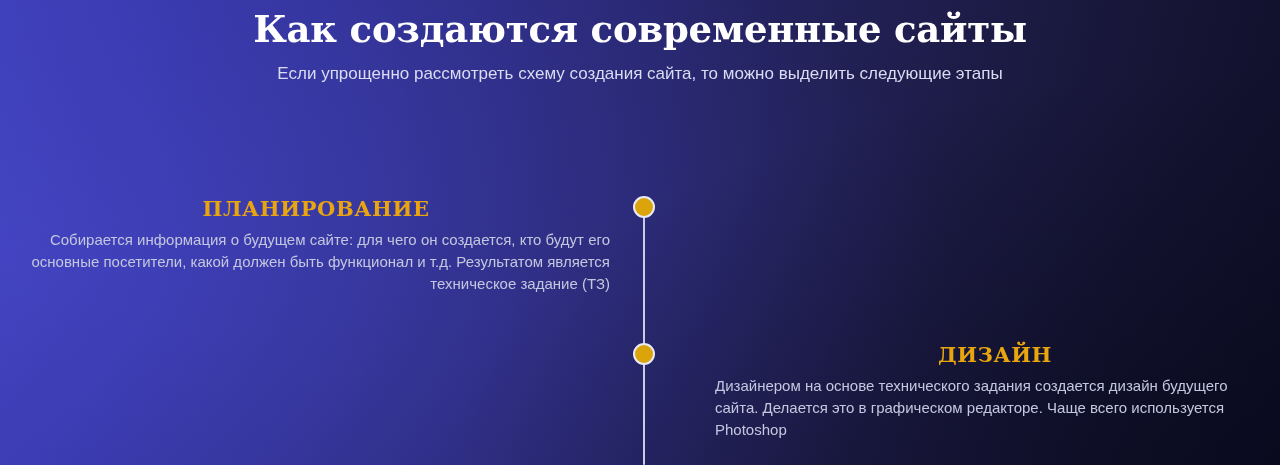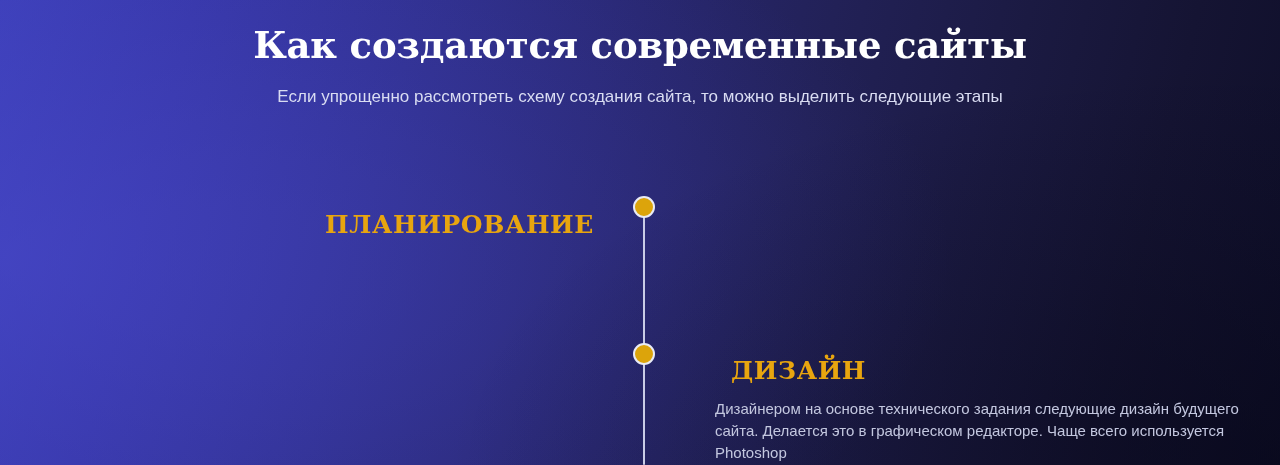--- a/index.html
+++ b/index.html
@@ -49,21 +49,21 @@
   }
 
   
   .header {
     left: 0;
     top: 0;
     width: 1280px;
     text-align: center;
   }
   .title {
-    margin: 16px;
+    margin: 0;
     padding-top: 6px;
     font-family: "DejaVu Serif", "Liberation Serif", serif;
     font-weight: 700;
     font-size: 37px;
     line-height: 46px;
     color: #FFFFFF;
     letter-spacing: -0.2px;
     white-space: nowrap;
   }
   .subtitle {
@@ -93,28 +93,29 @@
     background: #DCA40B;
     border: 2px solid #E9EBF6;
     box-sizing: border-box;
     z-index: 4;
   }
   .node-1 { left: 633px; top: 196px; }
   .node-2 { left: 633px; top: 343px; }
 
   
   .entry-heading {
-    margin: 16px;
+    margin: 0;
     font-family: "DejaVu Serif", "Liberation Serif", serif;
     font-weight: 700;
-    font-size: 25px;
+    font-size: 21px;
     line-height: 22px;
     letter-spacing: 0.6px;
     color: #E8A50F;
     white-space: nowrap;
+    text-align: center;
   }
   .entry-body {
     margin: 9px 0 0;
     font-family: "Liberation Sans", sans-serif;
     font-weight: 400;
     font-size: 15px;
     line-height: 22px;
     color: #C3C7DF;
   }
 
@@ -143,20 +144,21 @@
     <p class="subtitle">Если упрощенно рассмотреть схему создания сайта, то можно выделить следующие этапы</p>
   </div>
 
   <div class="layer timeline-line"></div>
 
   <div class="layer node node-1"></div>
   <div class="layer node node-2"></div>
 
   <div class="layer entry-left">
     <h2 class="entry-heading">ПЛАНИРОВАНИЕ</h2>
+    <p class="entry-body">Собирается информация о будущем сайте: для чего он создается, кто будут его основные посетители, какой должен быть функционал и т.д. Результатом является техническое задание (ТЗ)</p>
   </div>
 
   <div class="layer entry-right">
     <h2 class="entry-heading">ДИЗАЙН</h2>
-    <p class="entry-body">Дизайнером на основе технического задания следующие дизайн будущего сайта. Делается это в графическом редакторе. Чаще всего используется Photoshop</p>
+    <p class="entry-body">Дизайнером на основе технического задания создается дизайн будущего сайта. Делается это в графическом редакторе. Чаще всего используется Photoshop</p>
   </div>
 
 </div>
 
 </body></html>

